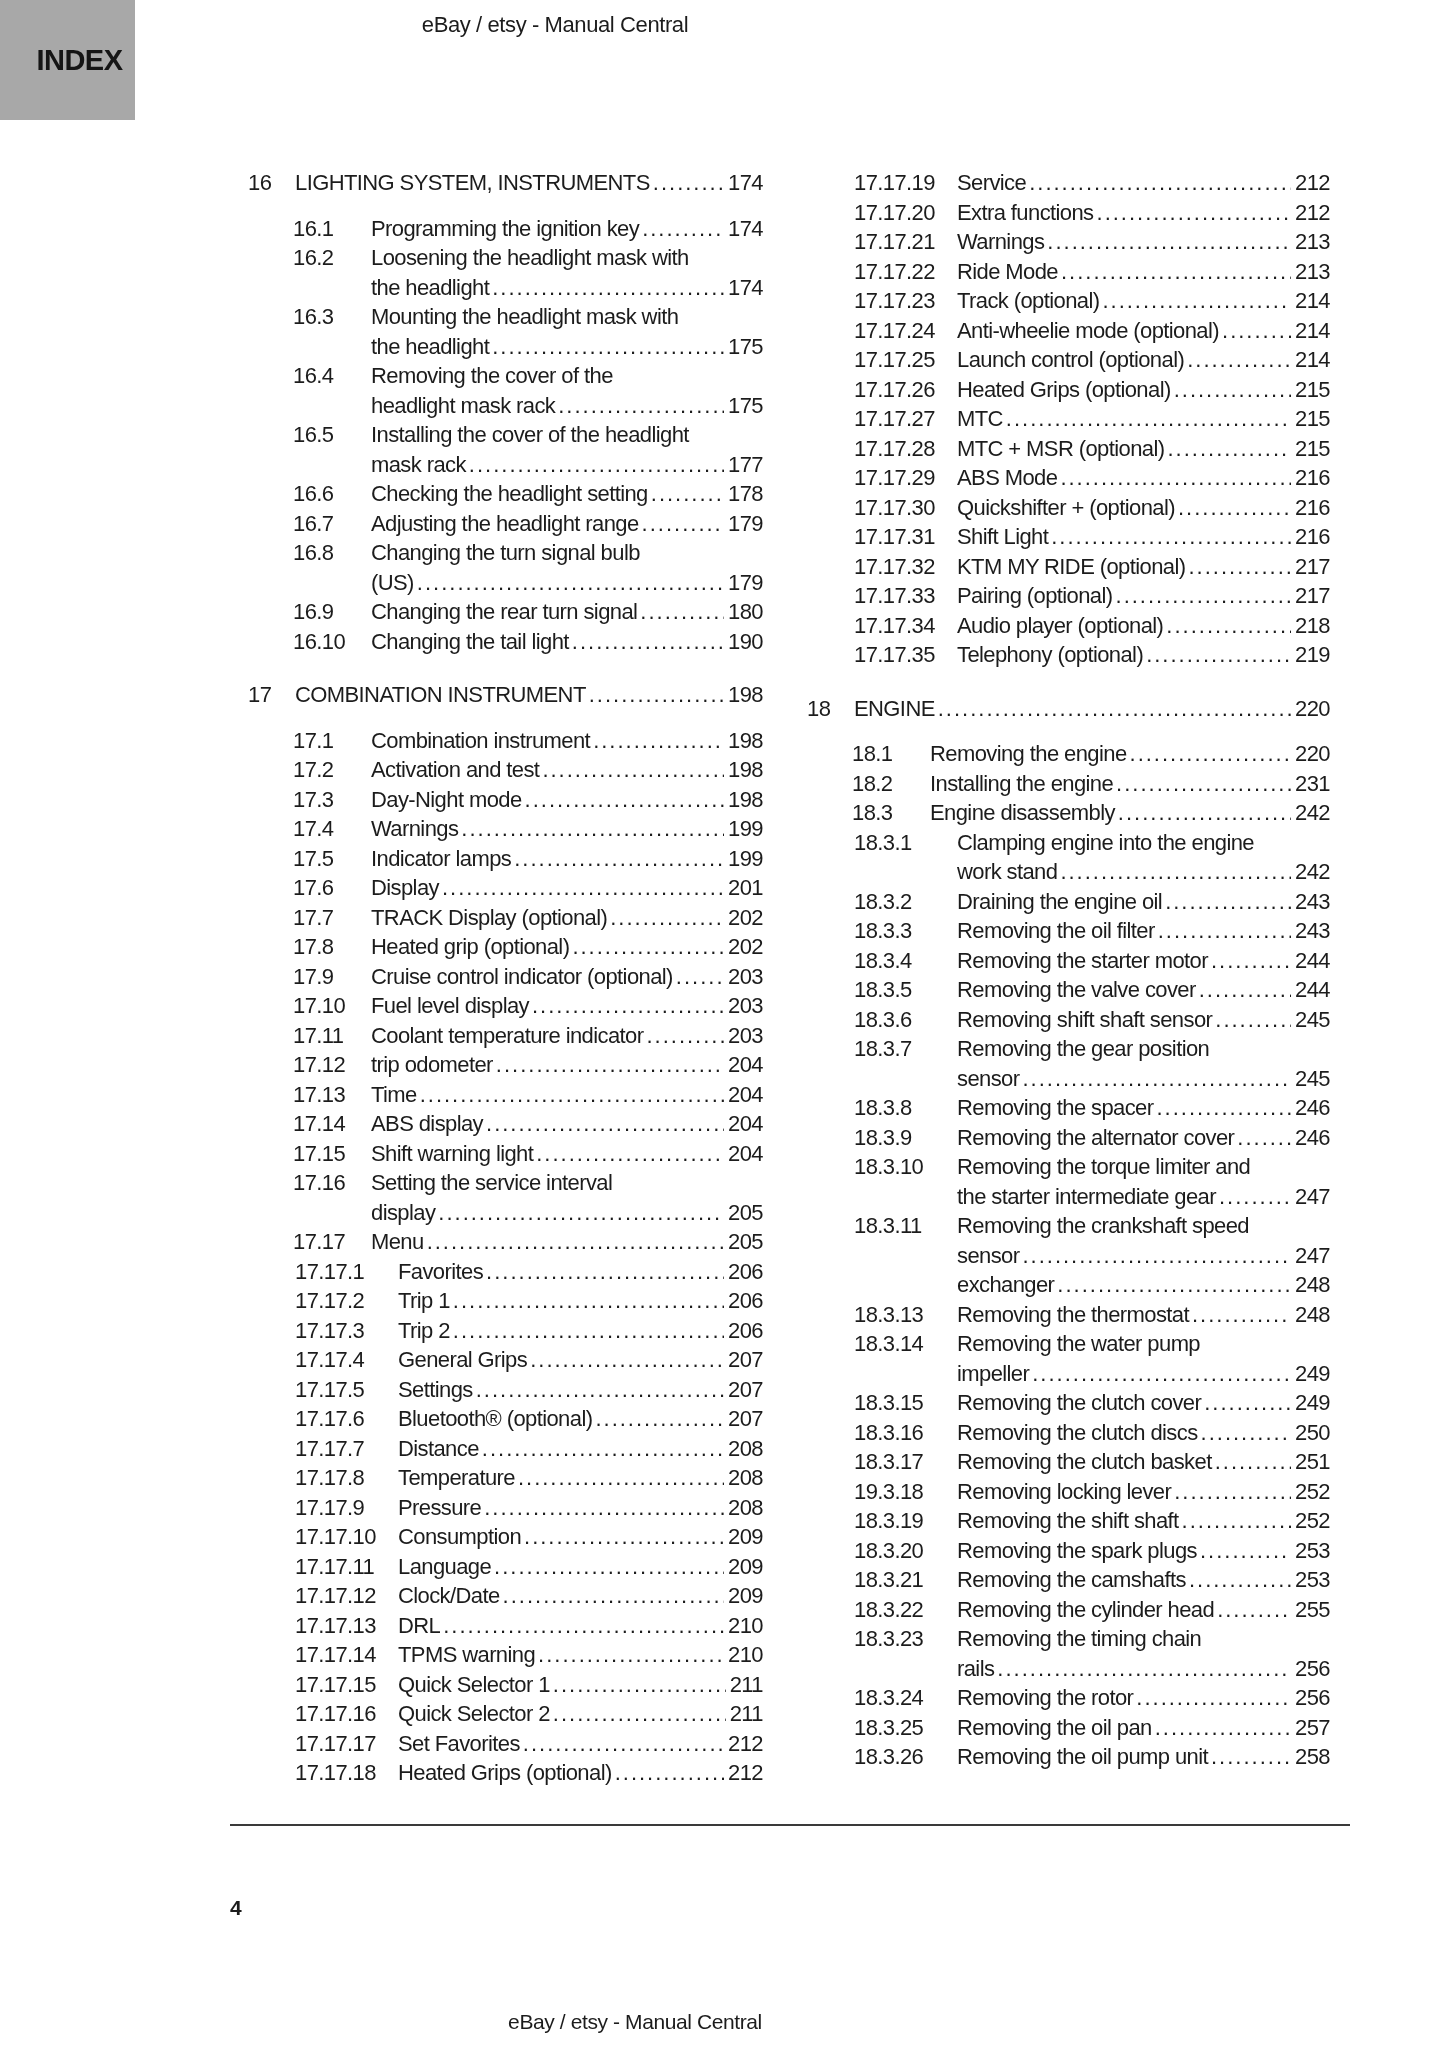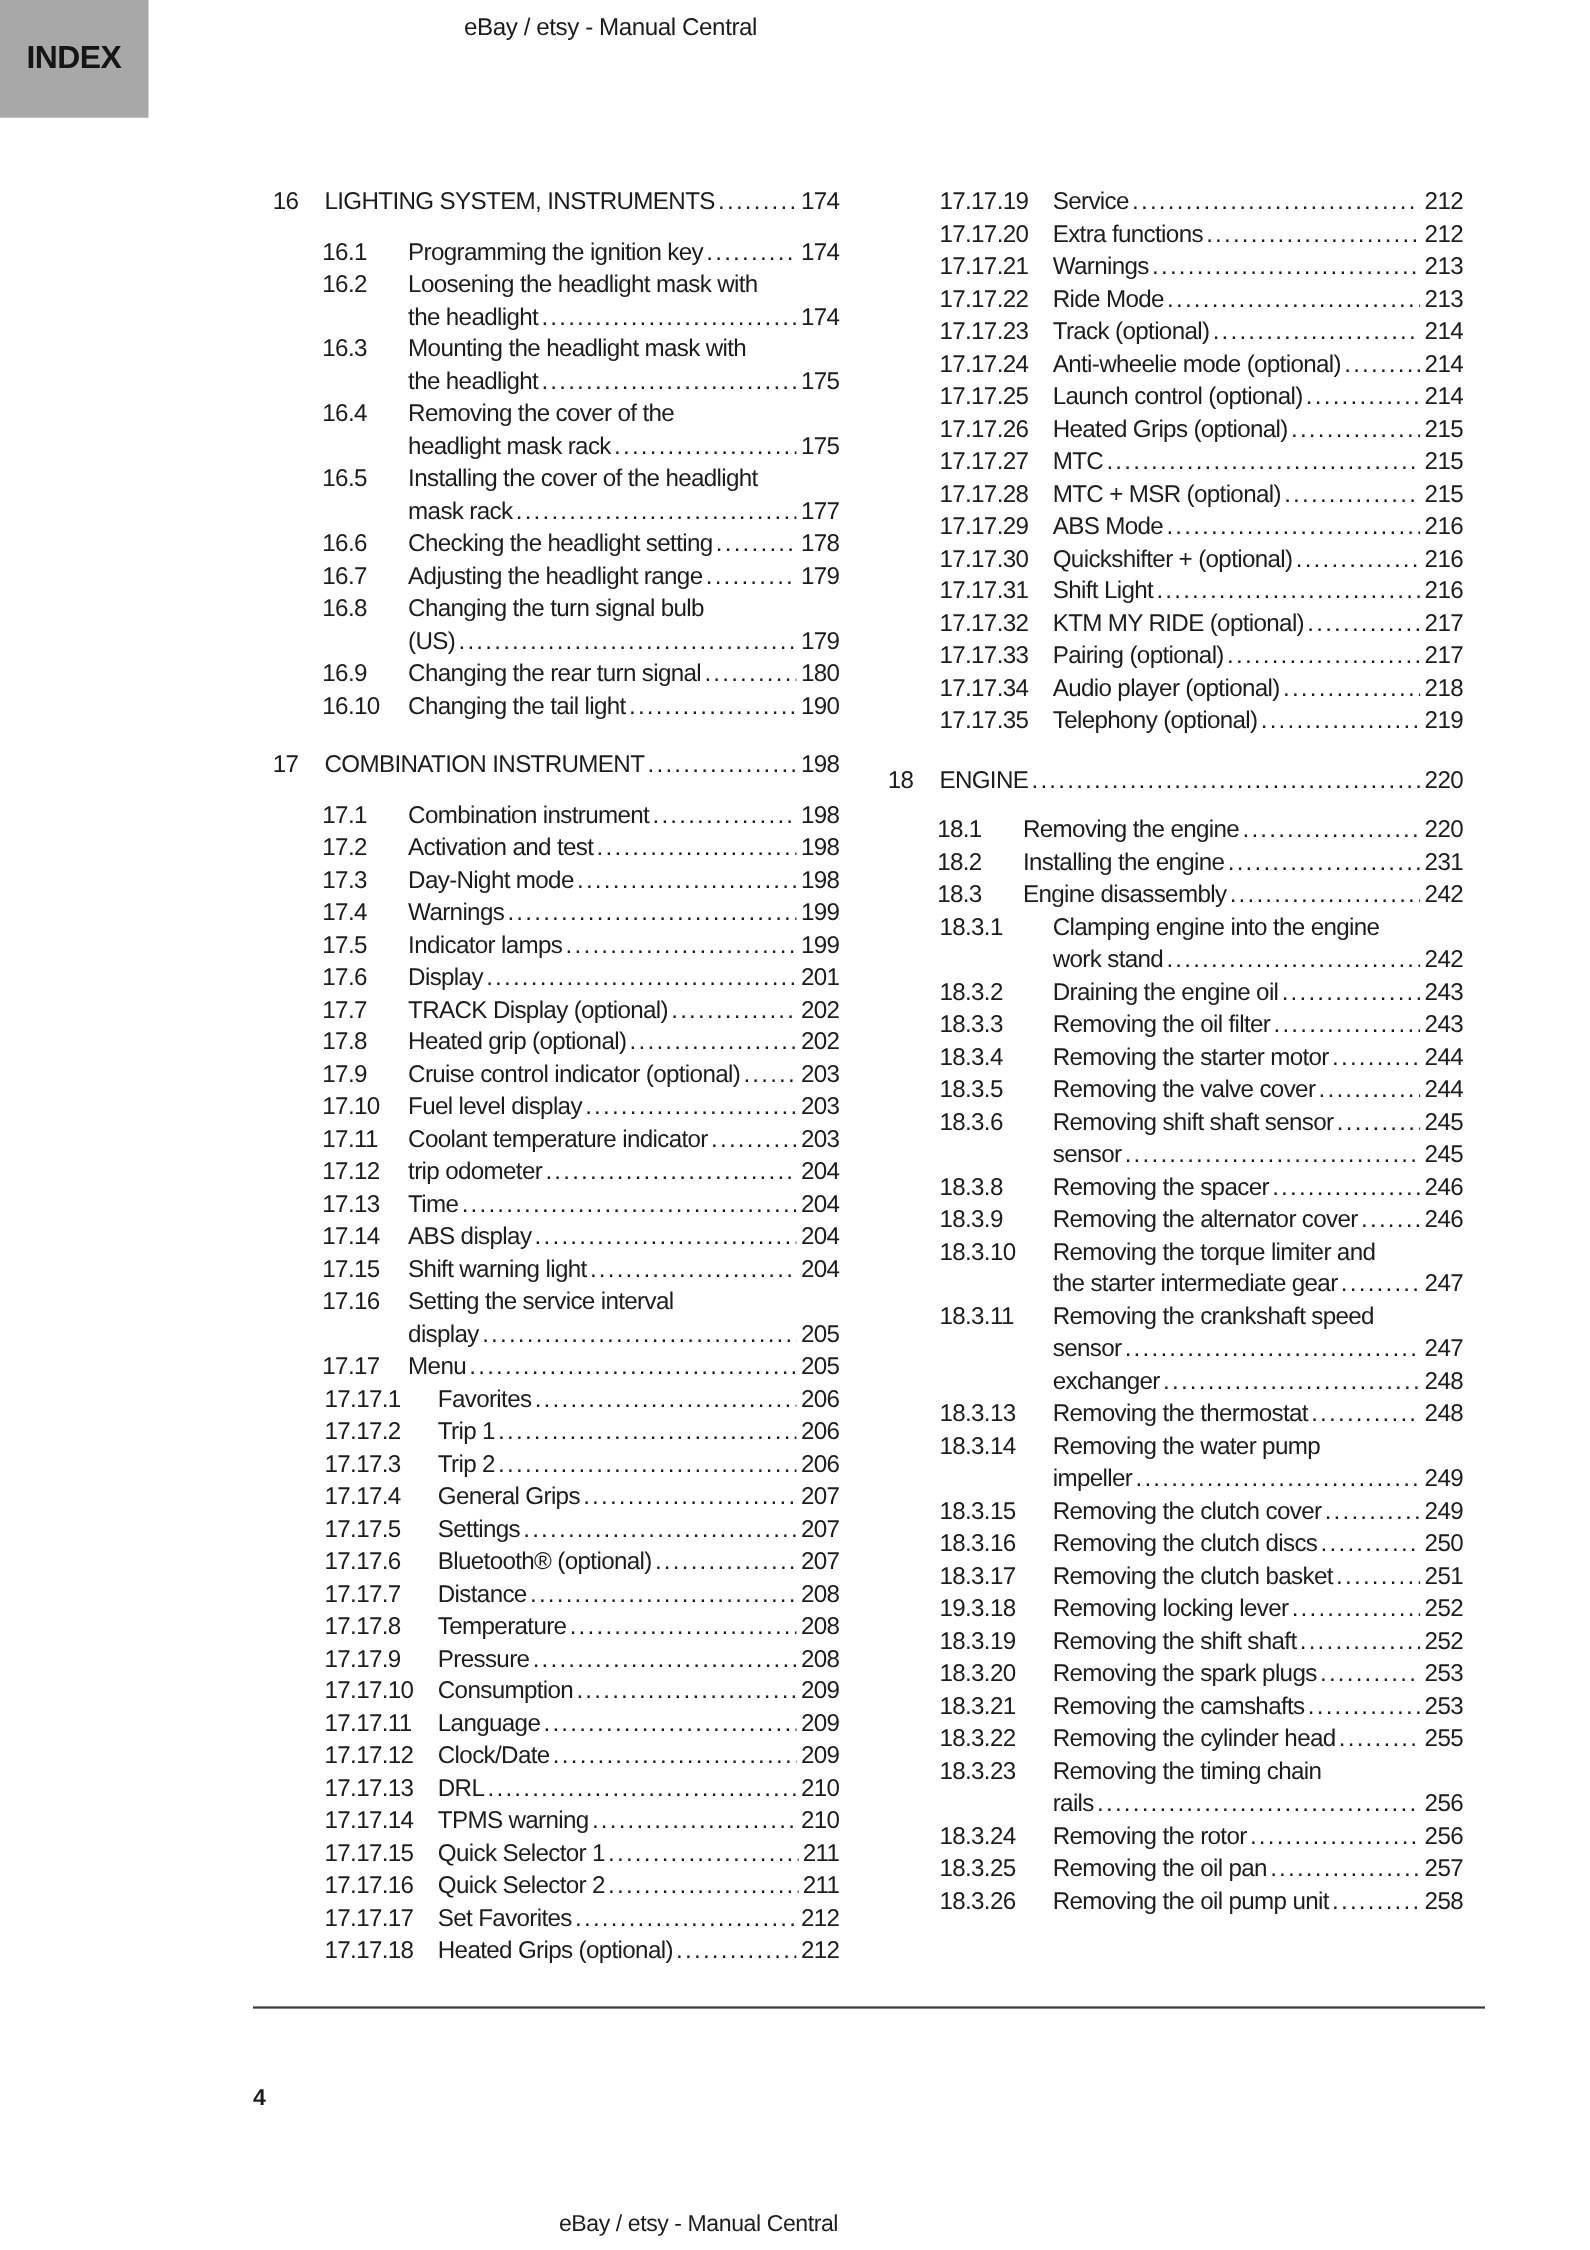--- a/index.html
+++ b/index.html
@@ -9,24 +9,24 @@
     font-family:"Liberation Sans", sans-serif;
     color:#1c1c1c;
     position:relative;
     overflow:hidden;
   }
   .sheet { position:absolute; inset:0; }
 
   
   .index-box {
     position:absolute; left:0; top:0;
-    width:135px; height:107px;
+    width:135px; height:120px;
     background:#a8a8a8;
     display:flex; align-items:center;
-    padding-left:24px; box-sizing:border-box;
+    padding-left:24px; box-sizing:border-box;justify-content:center;
   }
   .index-label {
     font-size:29px; font-weight:bold; letter-spacing:-0.5px;
     color:#151515;
   }
 
   
   .header-title {
     position:absolute; top:12px; left:555px; transform:translateX(-50%);
     font-size:22px; letter-spacing:-0.4px; white-space:nowrap;
@@ -702,20 +702,24 @@
       <div class="entry e3">
         <div class="line">
           <span class="num">18.3.6</span>
           <span class="title">Removing shift shaft sensor</span>
           <span class="dots"></span>
           <span class="page">245</span>
         </div>
       </div>
       <div class="entry e3">
         <div class="line">
+          <span class="num">18.3.7</span>
+          <span class="title">Removing the gear position</span>
+        </div>
+        <div class="line">
           <span class="num"></span>
           <span class="title">sensor</span>
           <span class="dots"></span>
           <span class="page">245</span>
         </div>
       </div>
       <div class="entry e3">
         <div class="line">
           <span class="num">18.3.8</span>
           <span class="title">Removing the spacer</span>

